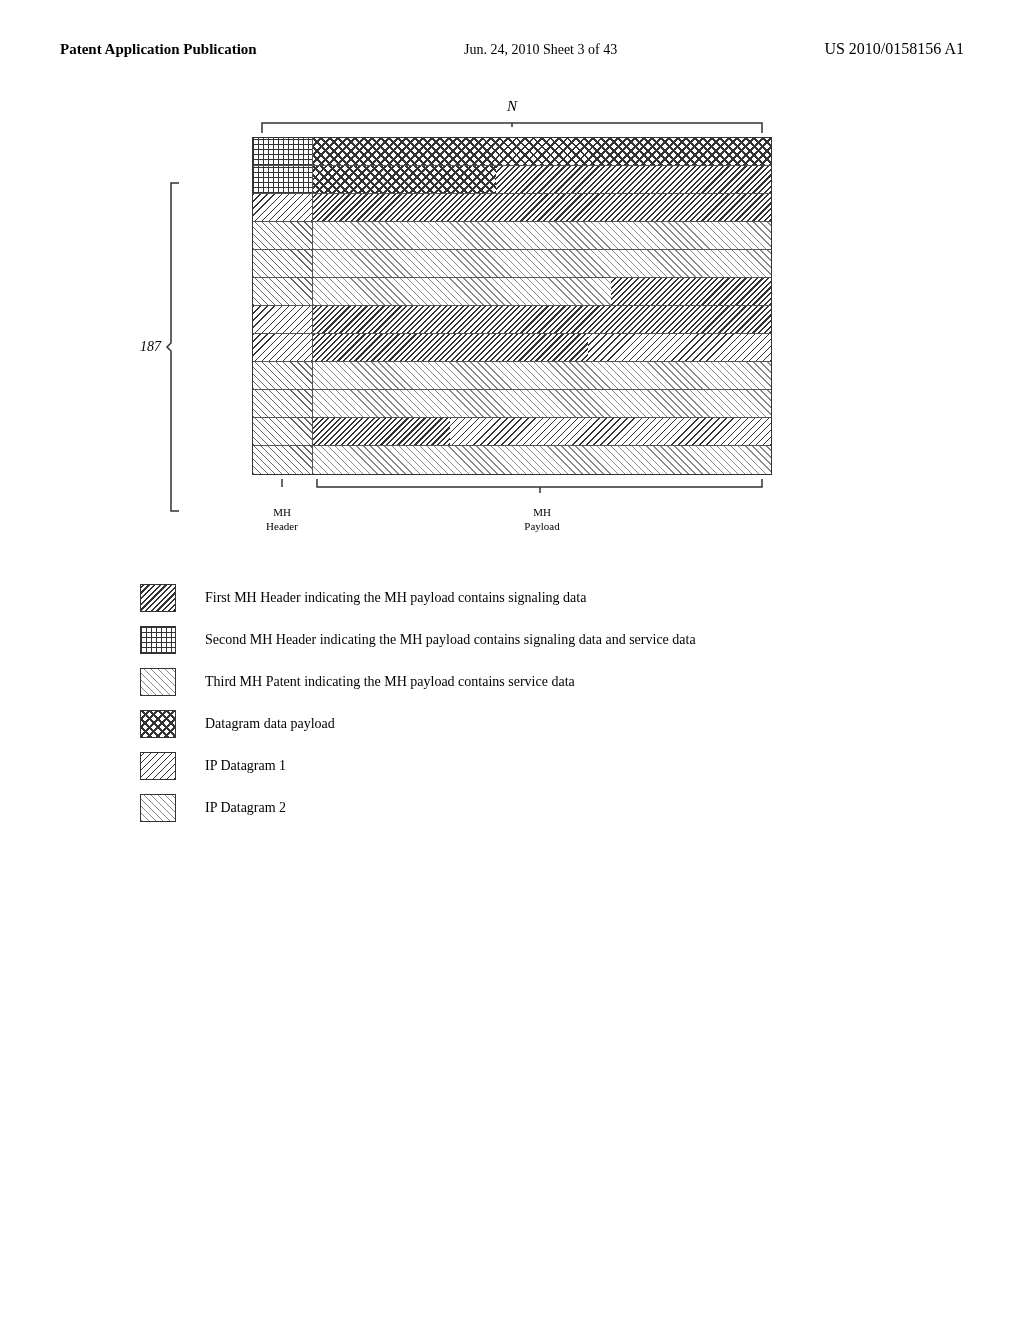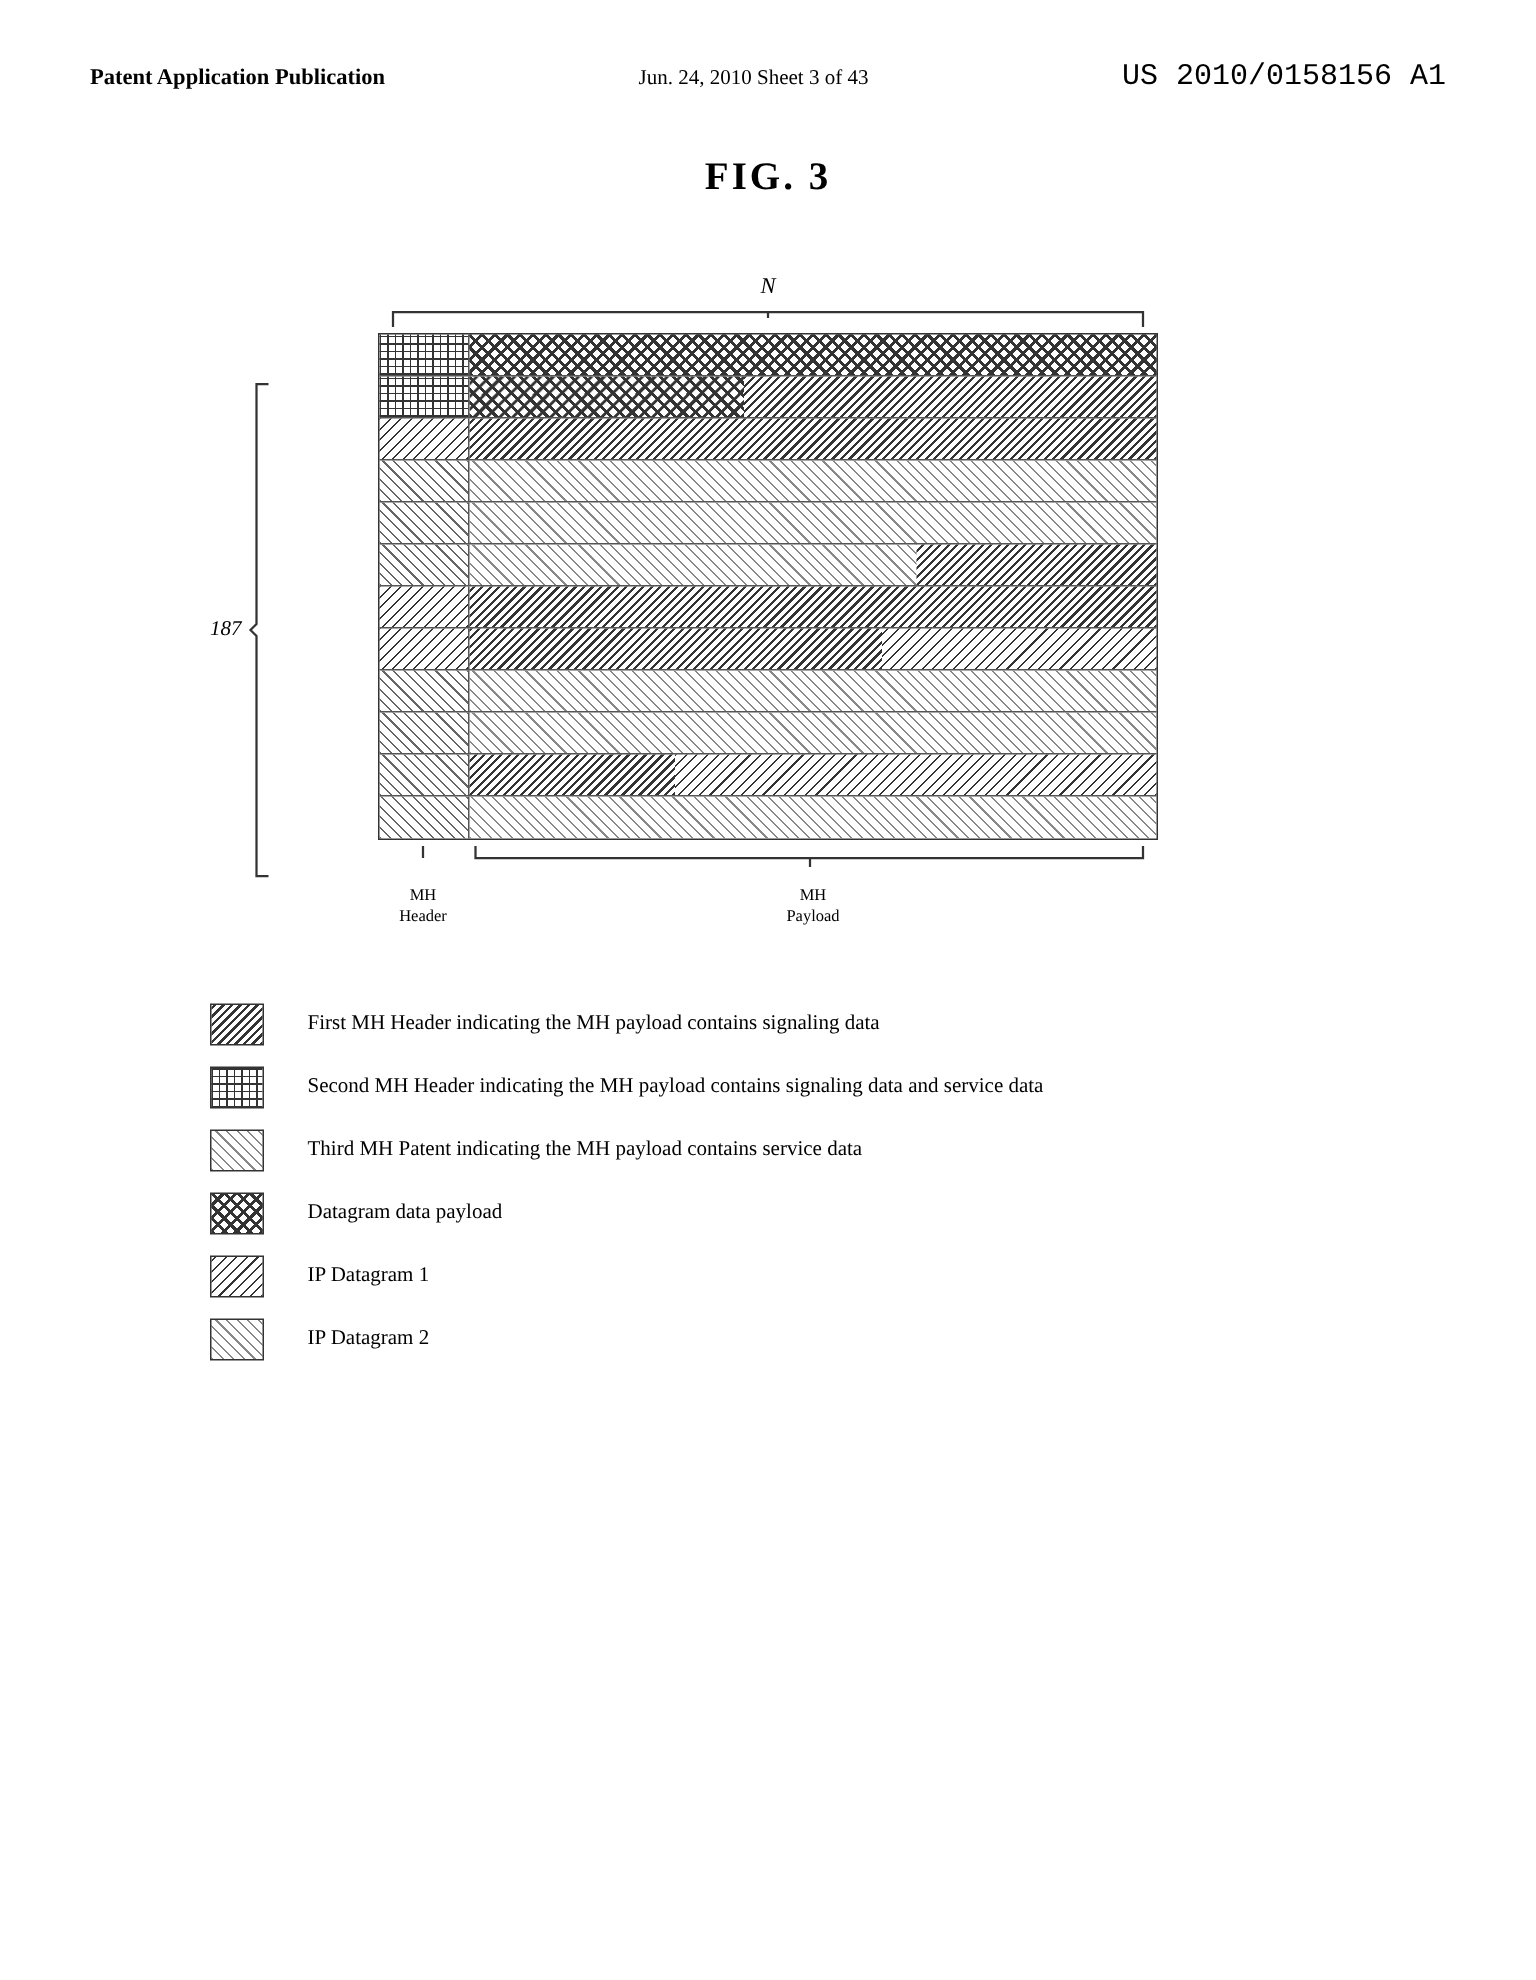--- a/index.html
+++ b/index.html
@@ -30,22 +30,21 @@
       font-size: 14px;
     }
     .header-left {
       font-weight: bold;
       font-size: 15px;
     }
     .header-center {
       font-size: 14px;
     }
     .header-right {
-      font-size: 20px;
-      font-family: Liberation Mono, monospace;
+      font-size: 16px;
     }
 
     
     .figure-title {
       text-align: center;
       font-size: 26px;
       font-weight: bold;
       margin-bottom: 50px;
       letter-spacing: 2px;
     }
@@ -169,38 +168,37 @@
 <body>
 
 <div class="page">
 
   <div class="header">
     <span class="header-left">Patent Application Publication</span>
     <span class="header-center">Jun. 24, 2010  Sheet 3 of 43</span>
     <span class="header-right">US 2010/0158156 A1</span>
   </div>
 
-  <div class="figure-title">FIG. 3</div>
 
   <div class="diagram-area">
     <div class="diagram-wrapper">
 
       <div style="position:relative; margin-bottom:2px;">
         <div style="text-align:center; font-size:15px; font-style:italic; margin-bottom:2px;">N</div>
         <svg width="520" height="18" style="display:block; margin:0 auto;">
 
           <path d="M 10,16 L 10,6 L 510,6 L 510,16" fill="none" stroke="#333" stroke-width="1.5"></path>
 
           <line x1="260" y1="6" x2="260" y2="10" stroke="#333" stroke-width="1.5"></line>
         </svg>
       </div>
 
       <div style="position:relative;">
 
-        <div style="position:absolute; left:-62px; top:0; height:100%; display:flex; align-items:center; flex-direction:row;">
+        <div style="position:absolute; left:-62px; top:12px; height:100%; display:flex; align-items:center; flex-direction:row;">
           <span style="font-size:14px; font-style:italic; margin-right:4px;">187</span>
           <svg width="18" height="336" style="display:block;">
             <path d="M 14,4 L 6,4 L 6,164 L 2,168 L 6,172 L 6,332 L 14,332" fill="none" stroke="#333" stroke-width="1.5"></path>
           </svg>
         </div>
 
         <div class="diagram-box" id="diagram-box">
 
           <div class="diagram-row">
             <div class="cell-header pat-crosshatch"></div>

